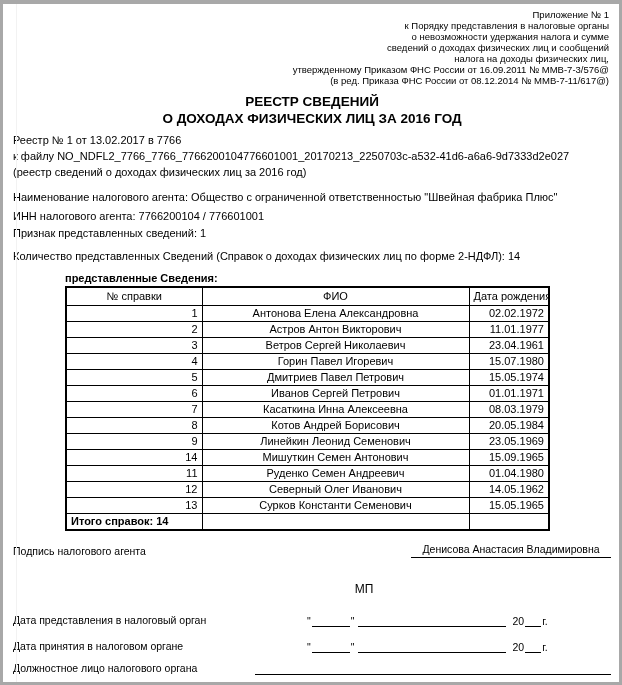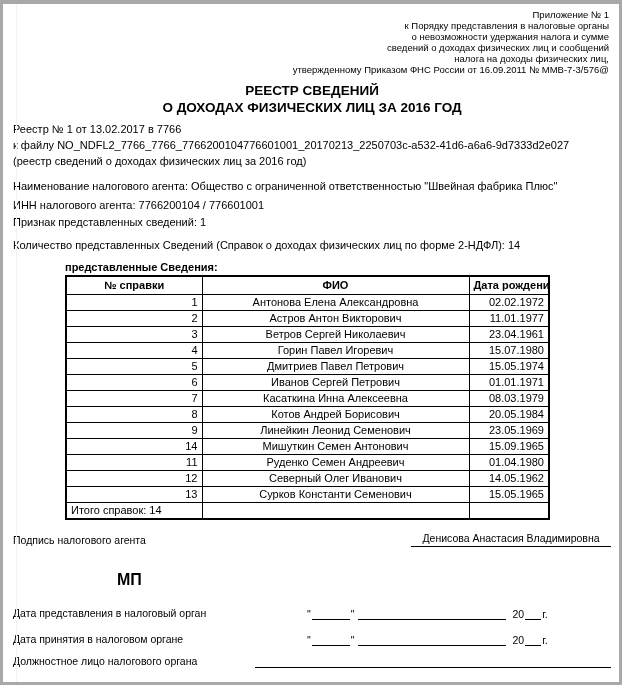--- a/index.html
+++ b/index.html
@@ -29,37 +29,37 @@
   .l-attr       { margin-top:2px; }
   .l-count      { margin-top:8px; }
 
   .section-label { font-size:11px; font-weight:bold; margin:8px 0 2px 52px; }
 
   table.records { border-collapse:collapse; margin-left:52px; width:483px; border:2px solid #000; table-layout:fixed; }
   table.records th, table.records td {
     border:1px solid #000; font-size:11px; font-weight:normal;
     padding:0 4px; height:16px; line-height:13px; overflow:hidden; white-space:nowrap;
   }
-  table.records th { text-align:center; height:18px;font-weight:bold; }
+  table.records th { text-align:center; height:18px; }
   col.c-num   { width:136px; }
   col.c-name  { width:267px; }
   col.c-birth { width:80px; }
   td.num   { text-align:right; }
   td.name  { text-align:center; }
   td.birth { text-align:right; }
-  tr.total td { font-weight:normal; text-align:left; height:17px; }
+  tr.total td { font-weight:bold; text-align:left; height:17px; }
 
   .signature-row { display:flex; align-items:flex-end; margin-top:12px; font-size:10.5px; }
   .signature-label { line-height:14px; }
   .signature-name {
     margin-left:auto; margin-right:0; width:200px; text-align:center;
     border-bottom:1px solid #000; padding-bottom:1px; line-height:13px;
   }
 
-  .stamp { margin:24px 0 0 104px; font-weight:bold; font-size:16px; }
+  .stamp { margin:24px 0 0 104px; font-weight:normal; font-size:12px;text-align:center; }
 
   .footer-row { display:flex; align-items:flex-end; font-size:10.5px; }
   .fr-1 { margin-top:18px; }
   .fr-2 { margin-top:13px; }
   .fr-3 { margin-top:9px; }
   .footer-label { width:294px; line-height:13px; }
   .blank { display:inline-block; border-bottom:1px solid #000; height:12px; vertical-align:bottom; }
   .b-day   { width:38px; margin:0 1px; }
   .b-month { width:148px; margin:0 6px 0 4px; }
   .b-year  { width:16px; margin:0 1px; }
@@ -73,20 +73,21 @@
   <div class="margin-guide"></div>
 
   <div class="header-note">
 
   <div>Приложение № 1</div>
       <div>к Порядку представления в налоговые органы</div>
       <div>о невозможности удержания налога и сумме</div>
       <div>сведений о доходах физических лиц и сообщений</div>
       <div>налога на доходы физических лиц,</div>
       <div>утвержденному Приказом ФНС России от 16.09.2011 № ММВ-7-3/576@</div>
+      <div>(в ред. Приказа ФНС России от 08.12.2014 № ММВ-7-11/617@)</div>
     </div>
 
   <div class="title">
     <div>РЕЕСТР СВЕДЕНИЙ</div>
     <div>О ДОХОДАХ ФИЗИЧЕСКИХ ЛИЦ ЗА 2016 ГОД</div>
   </div>
 
   <div class="info l-registry">Реестр № 1 от 13.02.2017 в 7766</div>
   <div class="info l-file">к файлу NO_NDFL2_7766_7766_7766200104776601001_20170213_2250703c-a532-41d6-a6a6-9d7333d2e027</div>
   <div class="info l-filenote">(реестр сведений о доходах физических лиц за 2016 год)</div>

